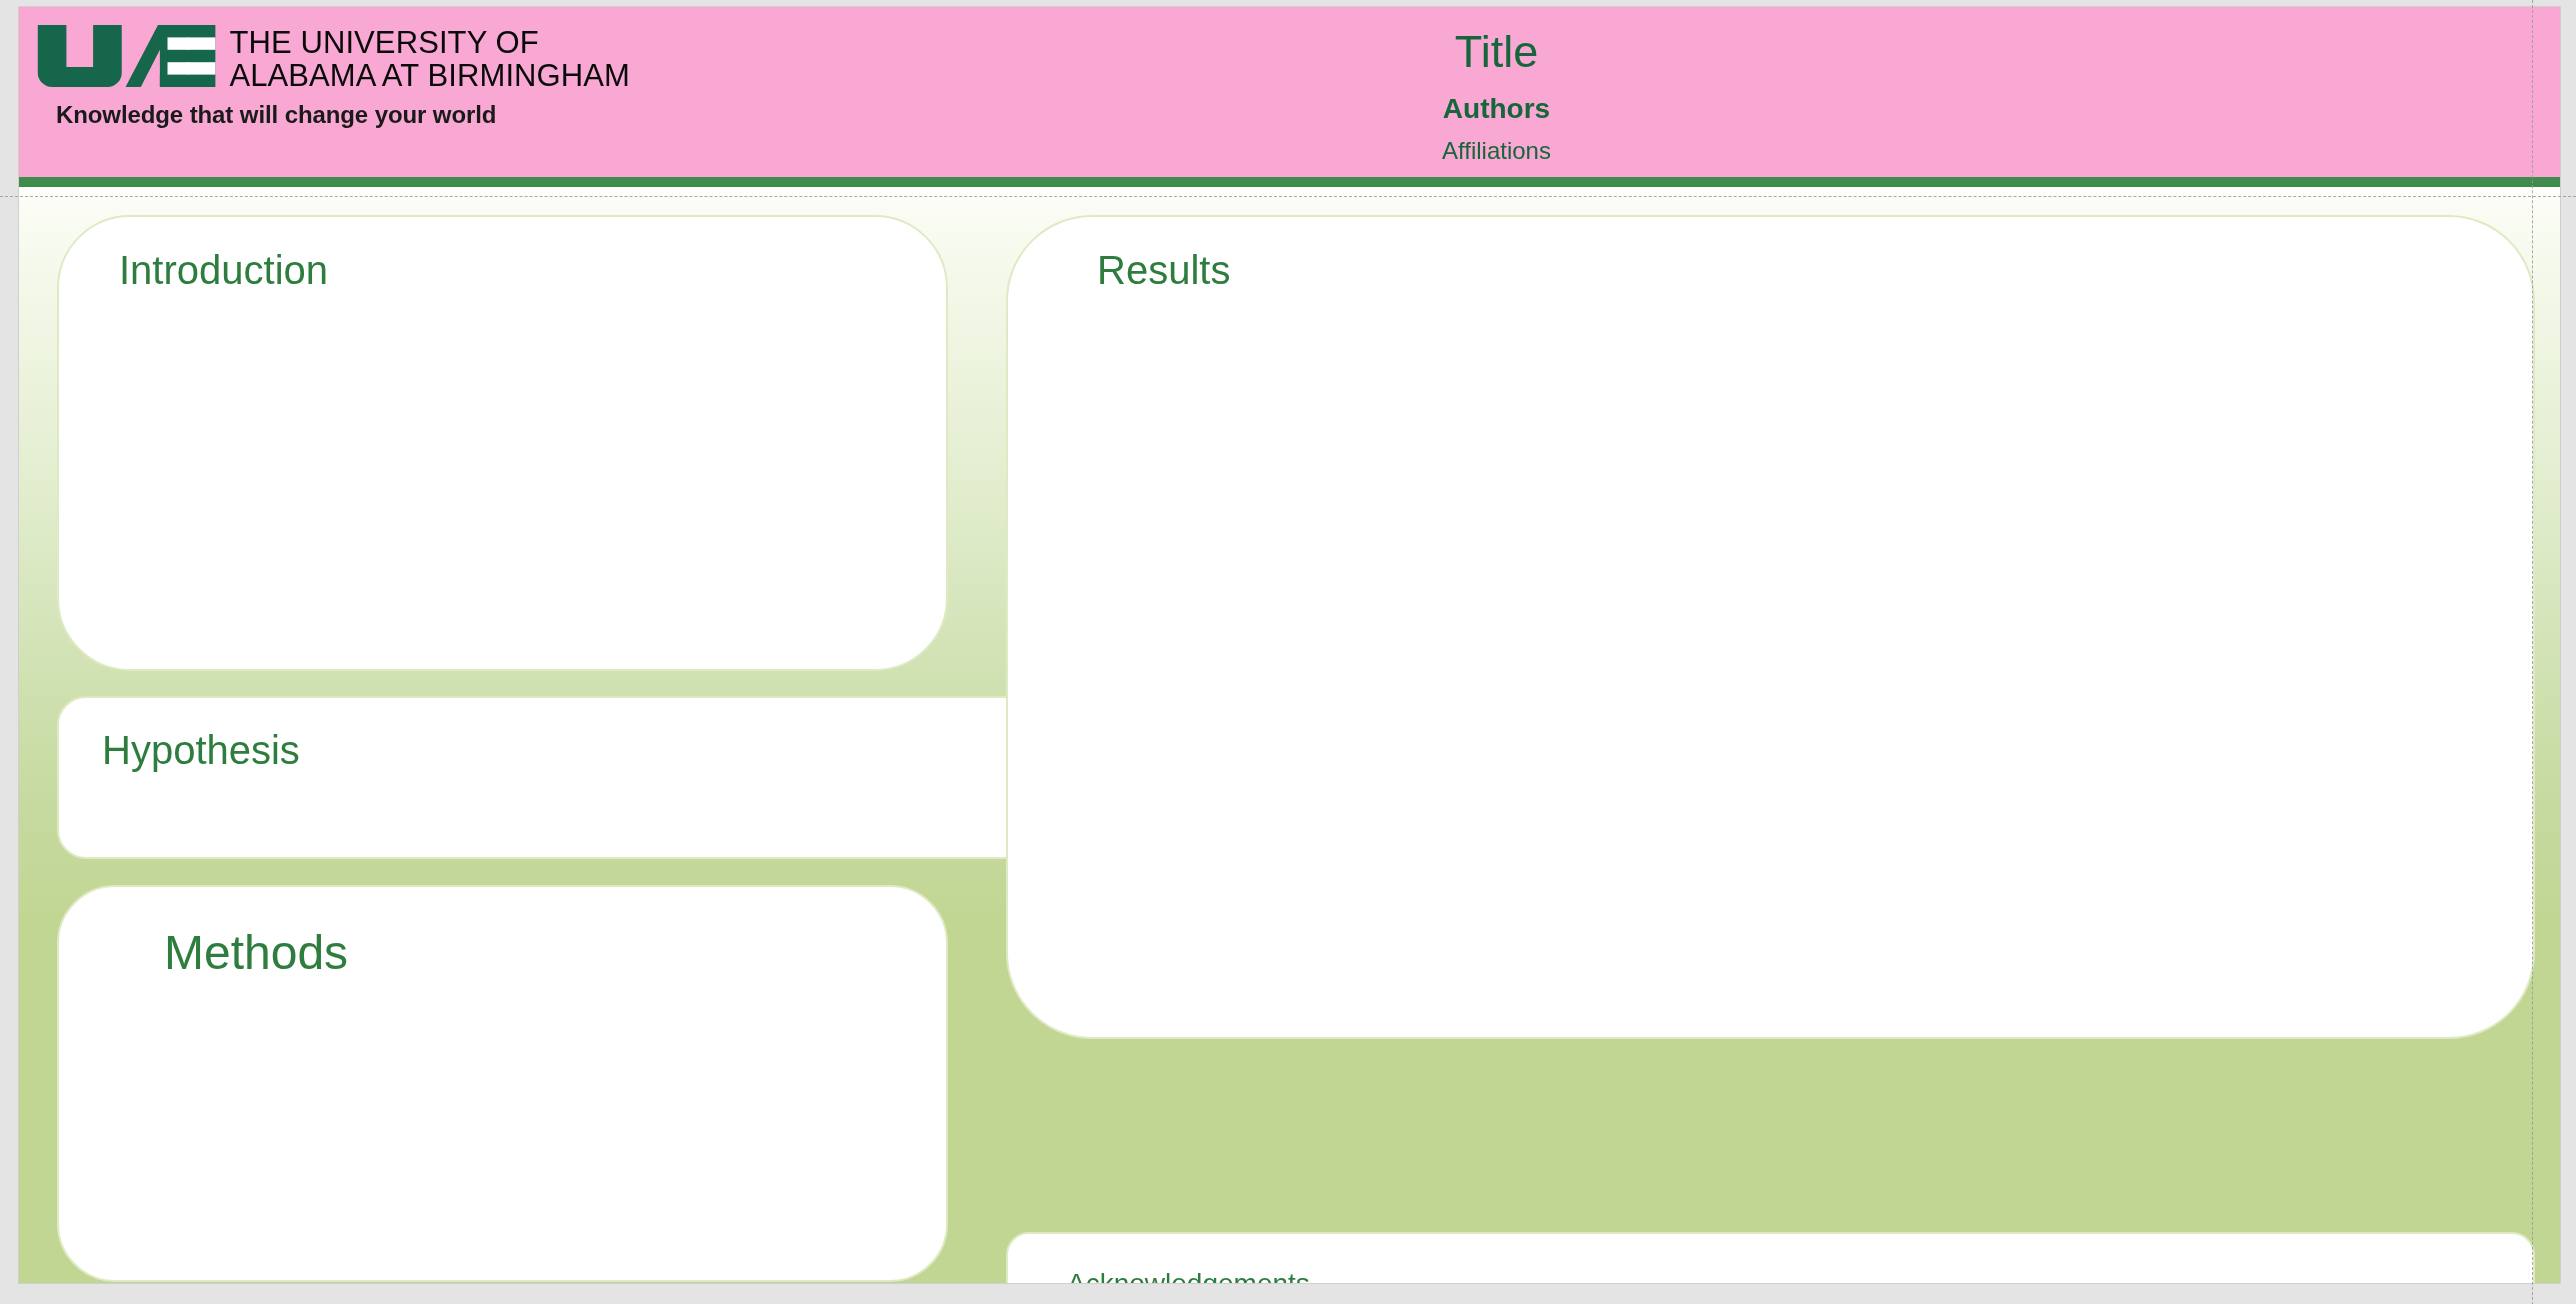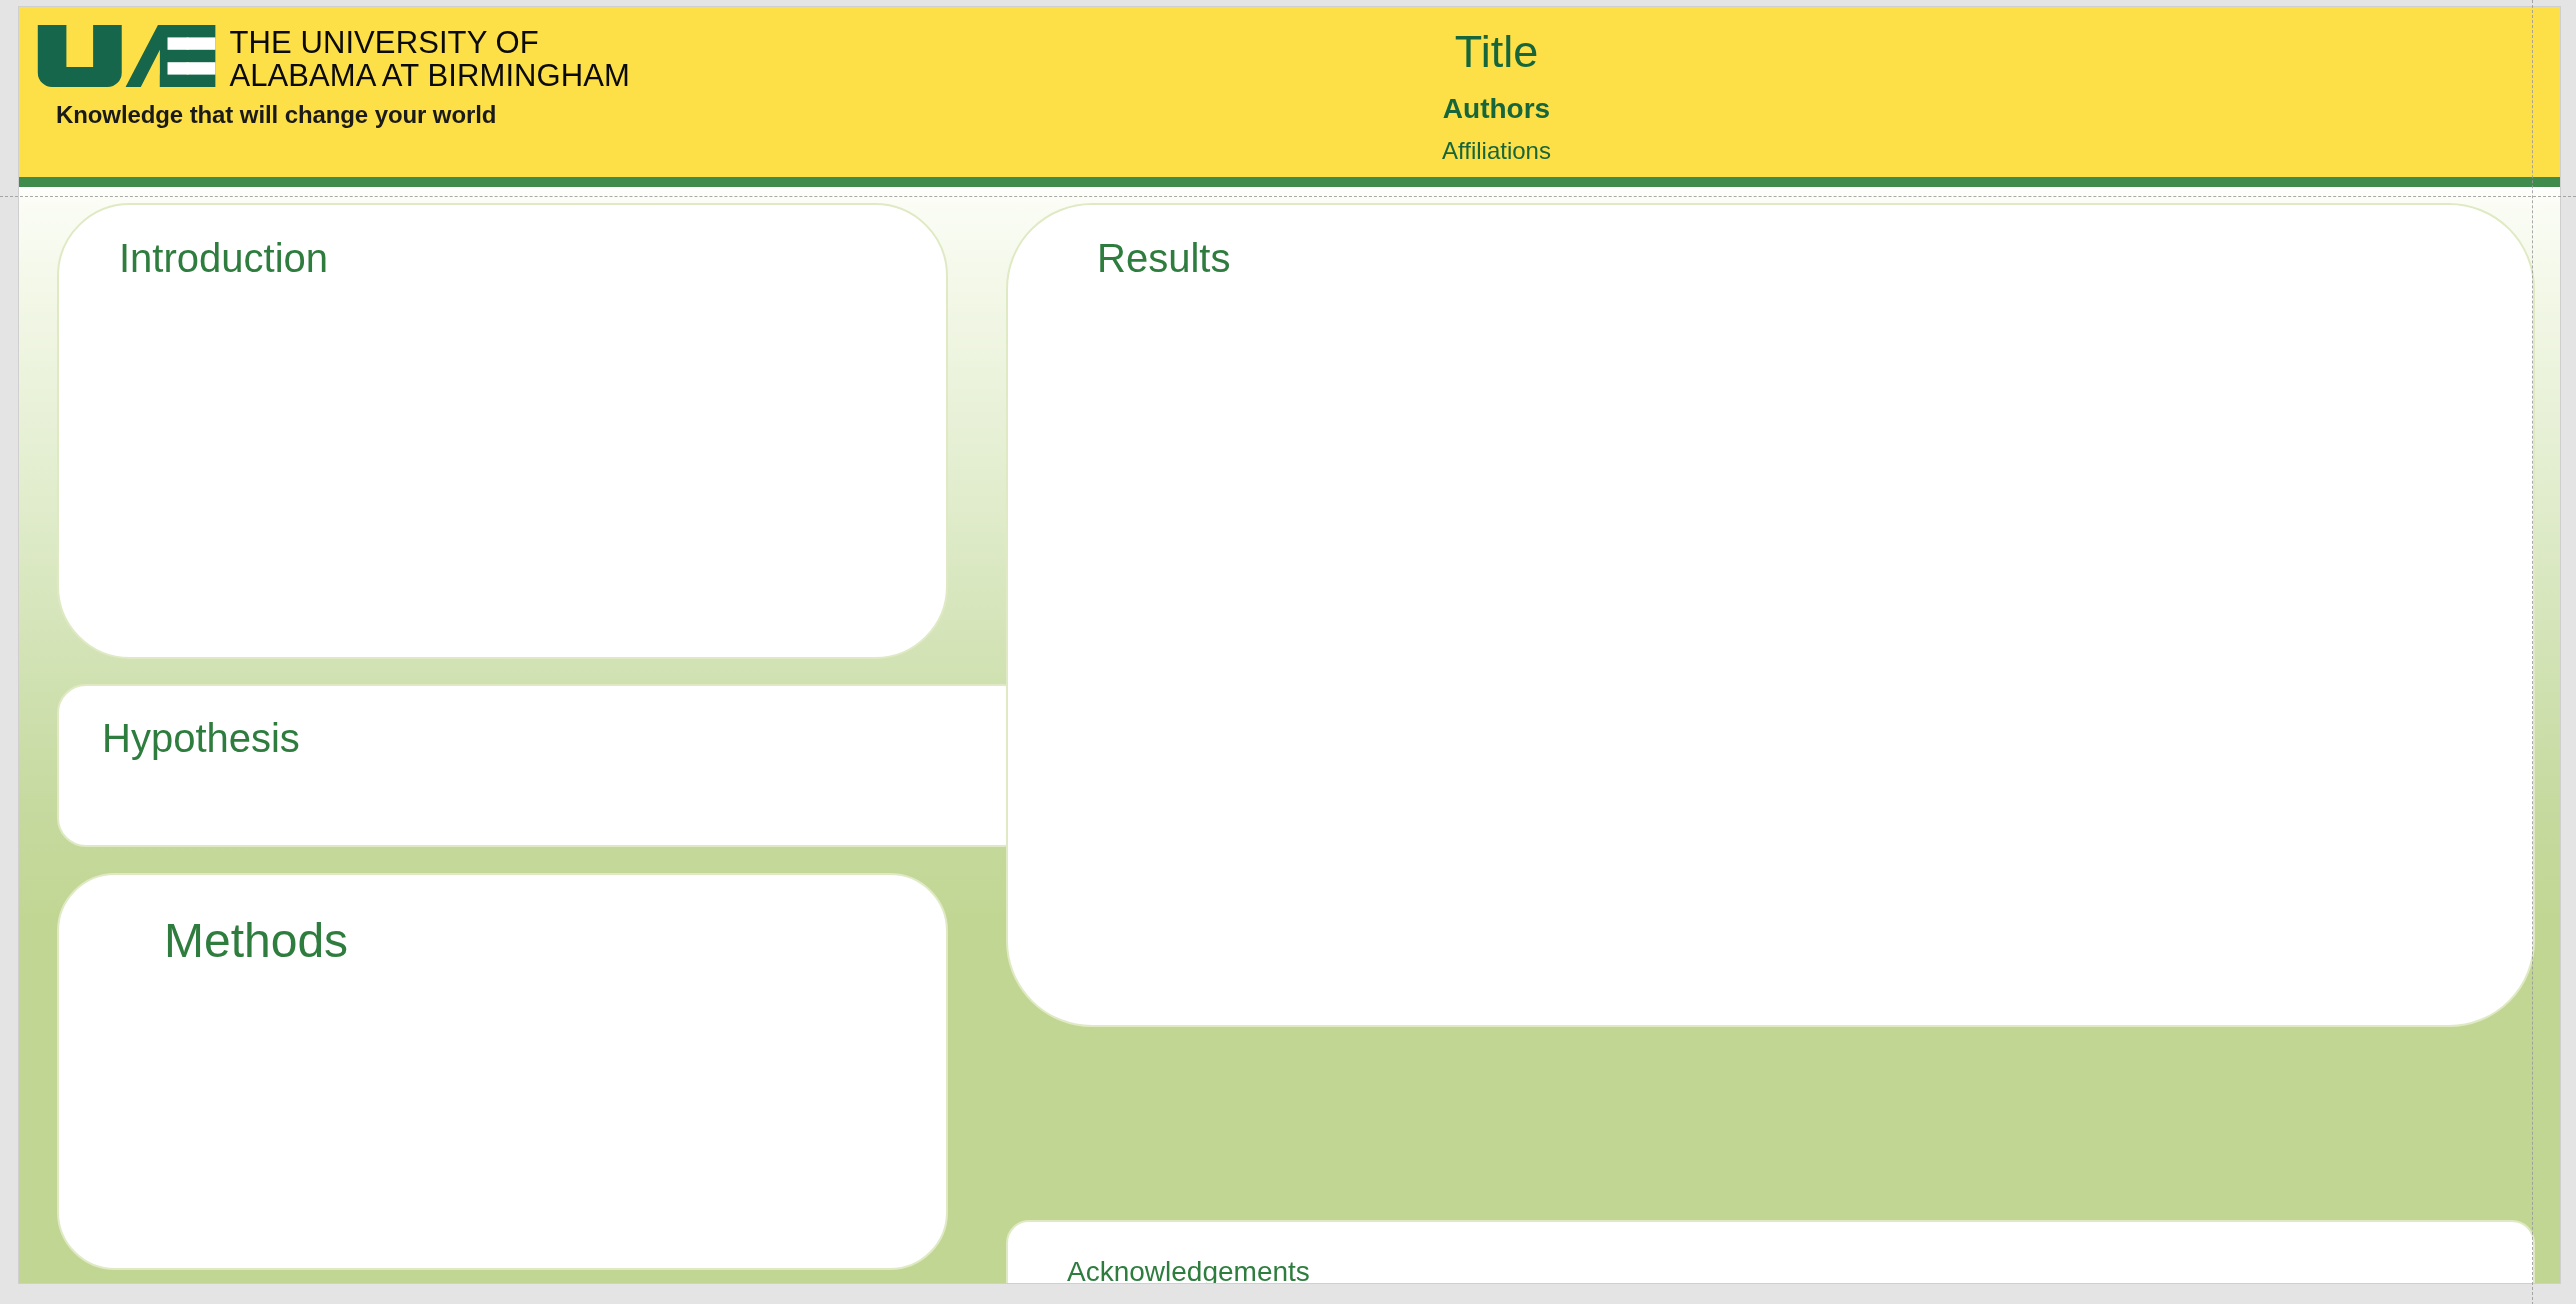--- a/index.html
+++ b/index.html
@@ -31,21 +31,21 @@
     overflow: hidden;
   }
 
   
   #poster-header {
     position: absolute;
     left: 0;
     top: 0;
     width: 100%;
     height: 171px;
-    background: #fde047;
+    background: #f9a8d4;
   }
 
   
   #logo-lockup {
     position: absolute;
     left: 19px;
     top: 19px;
     display: flex;
     align-items: flex-start;
     gap: 13.4px;
@@ -137,21 +137,21 @@
                 #d3e3b6 461px,
                 #c6daa0 614px,
                 #c2d694 730px,
                 #c2d694 100%);
   }
 
   
   #panel-grid {
     position: absolute;
     left: 0;
-    top: 0;
+    top: 12px;
     width: 100%;
     height: 100%;
   }
 
   .panel {
     position: absolute;
     background: #ffffff;
     border: 2.9px solid #dfeac4;
   }
   .panel-title {

